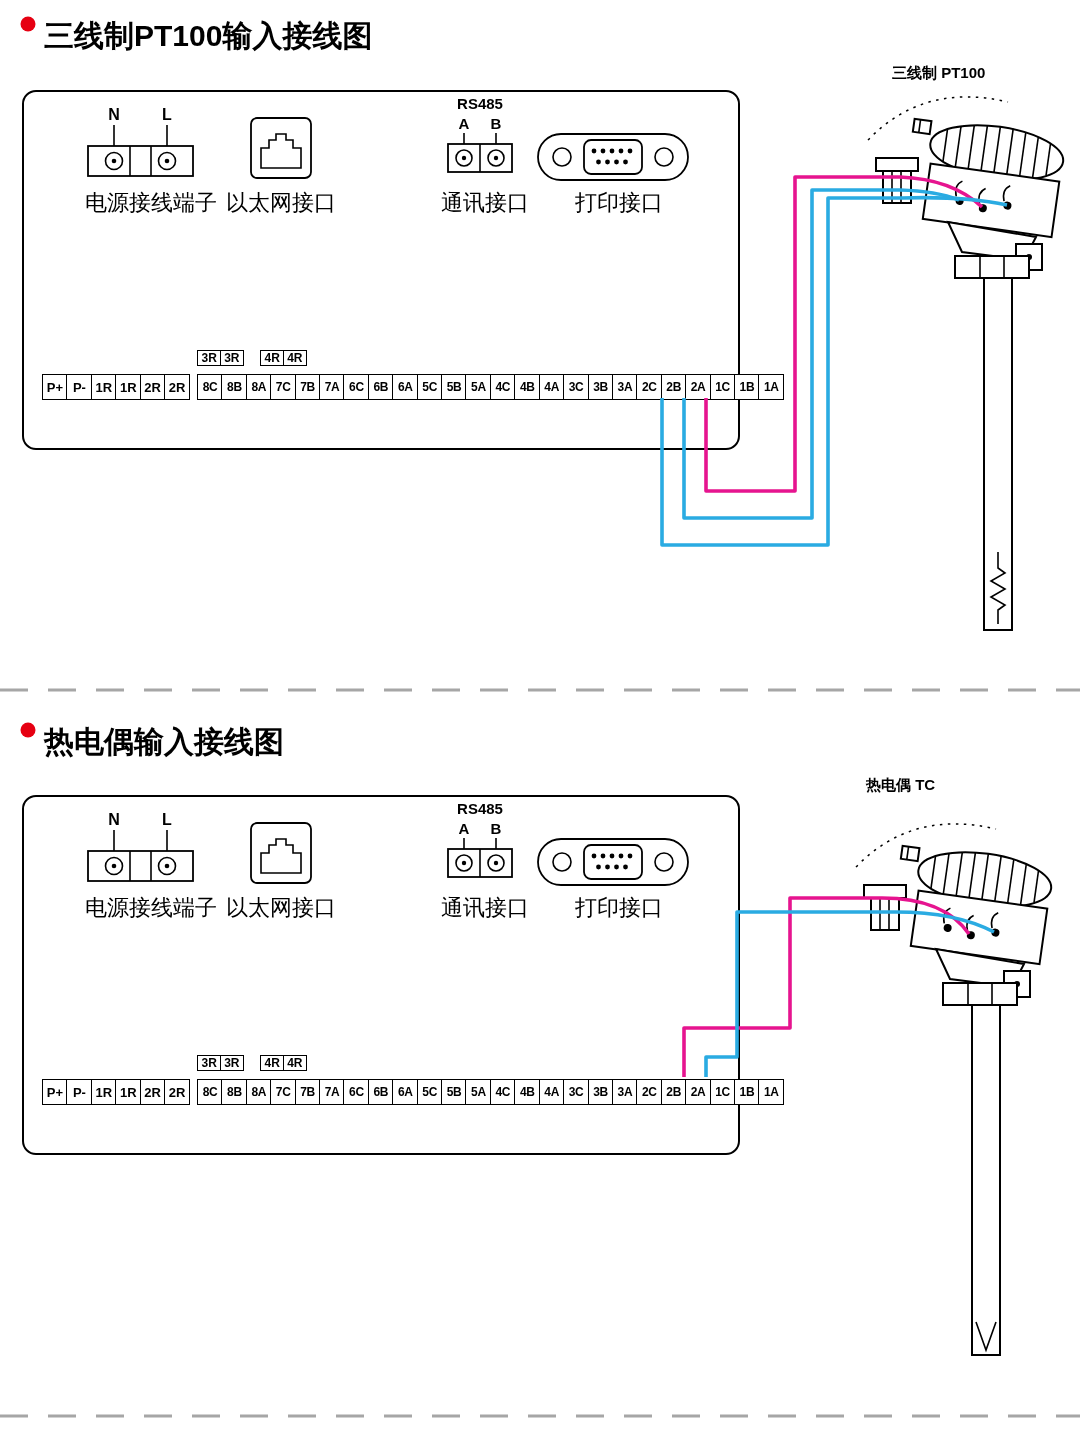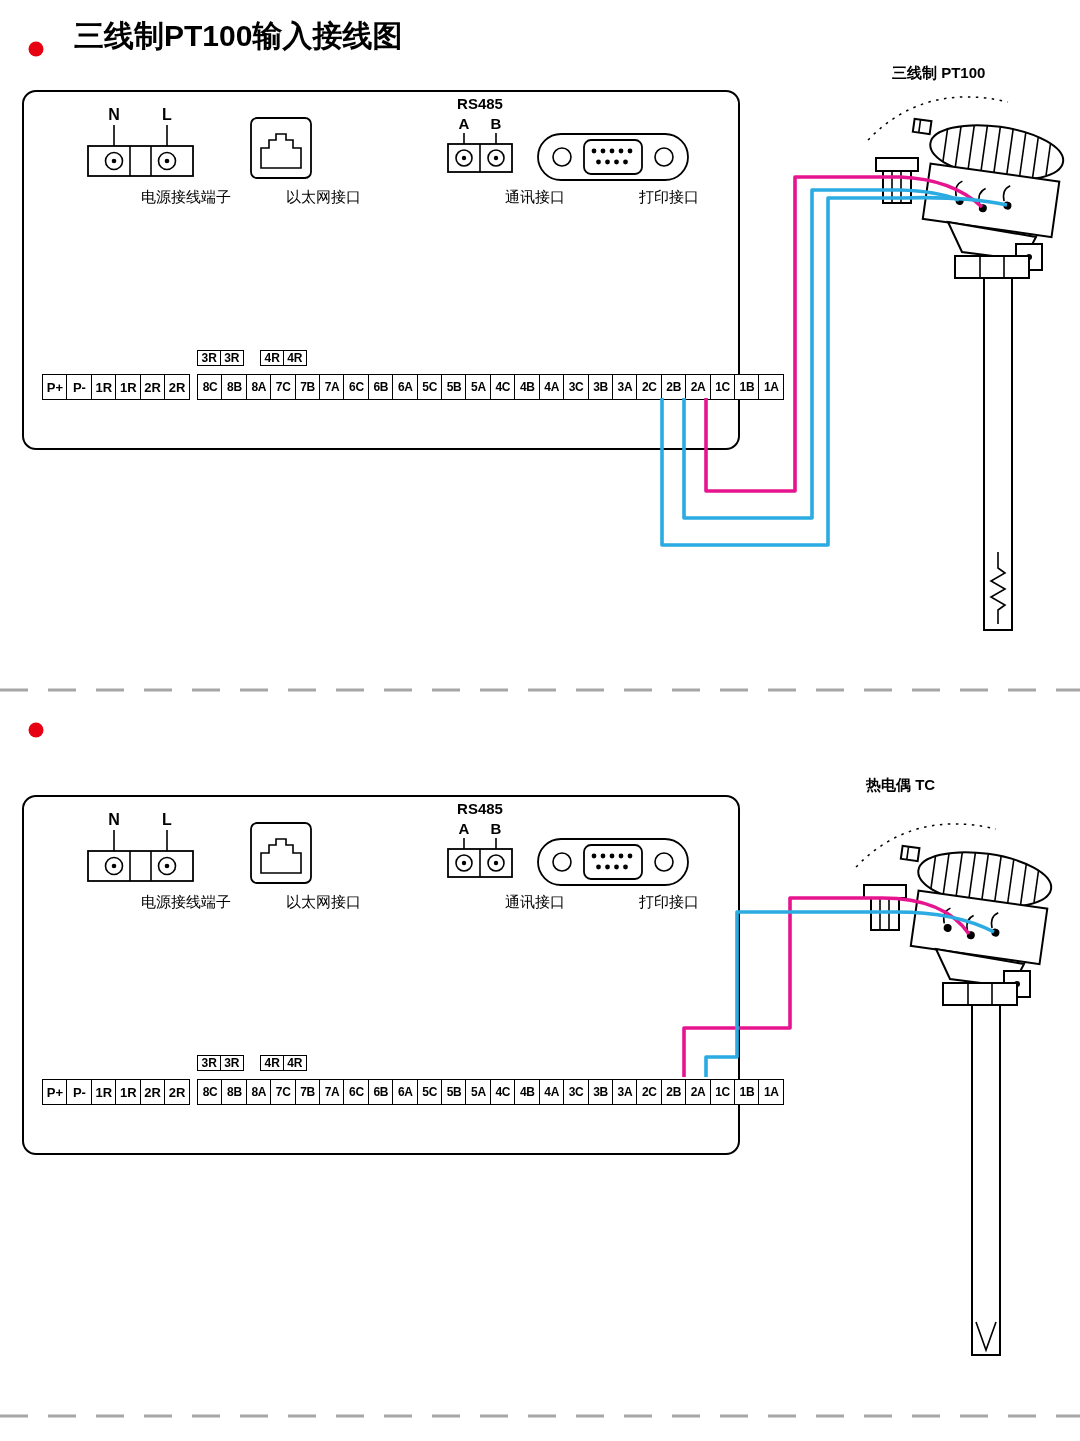--- a/index.html
+++ b/index.html
@@ -1,25 +1,25 @@
 <!DOCTYPE html>
 <html><head>
 <meta charset="utf-8">
 <style>
   *{margin:0;padding:0;box-sizing:border-box}
   html,body{background:#fff}
   body{width:1080px;height:1441px;position:relative;overflow:hidden;
        font-family:"Liberation Sans","DejaVu Sans",sans-serif;color:#000}
-  .title-row{position:absolute;left:28px;display:flex;align-items:flex-end;gap:30px;z-index:8}
+  .title-row{position:absolute;left:20px;display:flex;align-items:flex-start;gap:8px;z-index:8}
   .title-text{font-size:30px;font-weight:bold;white-space:nowrap}
   .sensor-label{position:absolute;font-size:15px;font-weight:bold;white-space:nowrap;z-index:8}
   .panel{position:absolute;left:22px;width:718px;height:360px;border:2.5px solid #000;
          border-radius:14px;background:#fff;z-index:2}
   .port-svg{position:absolute;overflow:visible}
-  .caption{position:absolute;top:96px;width:160px;text-align:right;font-size:15px}
+  .caption{position:absolute;top:96px;width:160px;text-align:center;font-size:22px}
   .svg-label{font-family:"Liberation Sans","DejaVu Sans",sans-serif;font-size:16px;font-weight:bold;
              text-anchor:middle;fill:#000}
   .svg-label-sm{font-family:"Liberation Sans","DejaVu Sans",sans-serif;font-size:15px;font-weight:bold;
              text-anchor:middle;fill:#000}
   .thin{fill:none;stroke:#000;stroke-width:1.6}
   .shape2{fill:#fff;stroke:#000;stroke-width:1.8}
   .shead{fill:#fff;stroke:#000;stroke-width:2}
   .sline{fill:none;stroke:#000;stroke-width:1.5}
   .dot{fill:#000;stroke:none}
   .strip{position:absolute;display:flex}
@@ -39,20 +39,21 @@
   <svg width="16" height="16">
     <circle cx="8" cy="8" r="7.5" fill="#e60012"></circle>
   </svg>
   <span class="title-text">三线制PT100输入接线图</span>
 </div>
 
 <div class="title-row" style="top:722px">
   <svg width="16" height="16">
     <circle cx="8" cy="8" r="7.5" fill="#e60012"></circle>
   </svg>
+  <span class="title-text">热电偶输入接线图</span>
 </div>
 
 <div class="sensor-label" style="left:892px;top:64px">三线制 PT100</div>
 <div class="sensor-label" style="left:866px;top:776px">热电偶 TC</div>
 
 <div class="panel" style="top:90px">
 
   <svg class="port-svg" style="left:40px;top:12px" width="132" height="76">
     <text x="50" y="16" class="svg-label">N</text>
     <text x="103" y="16" class="svg-label">L</text>

